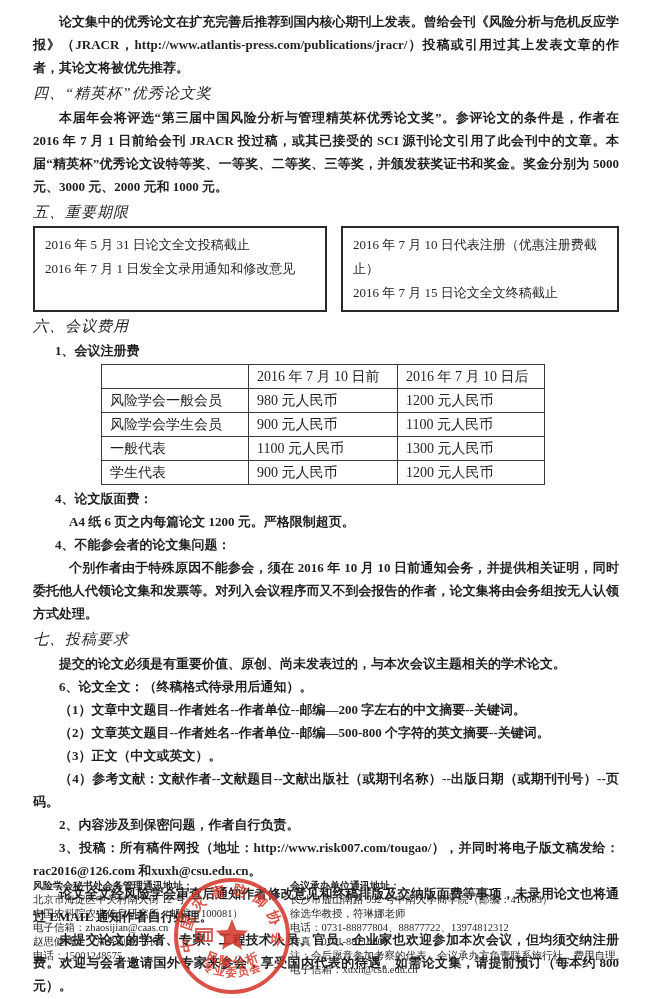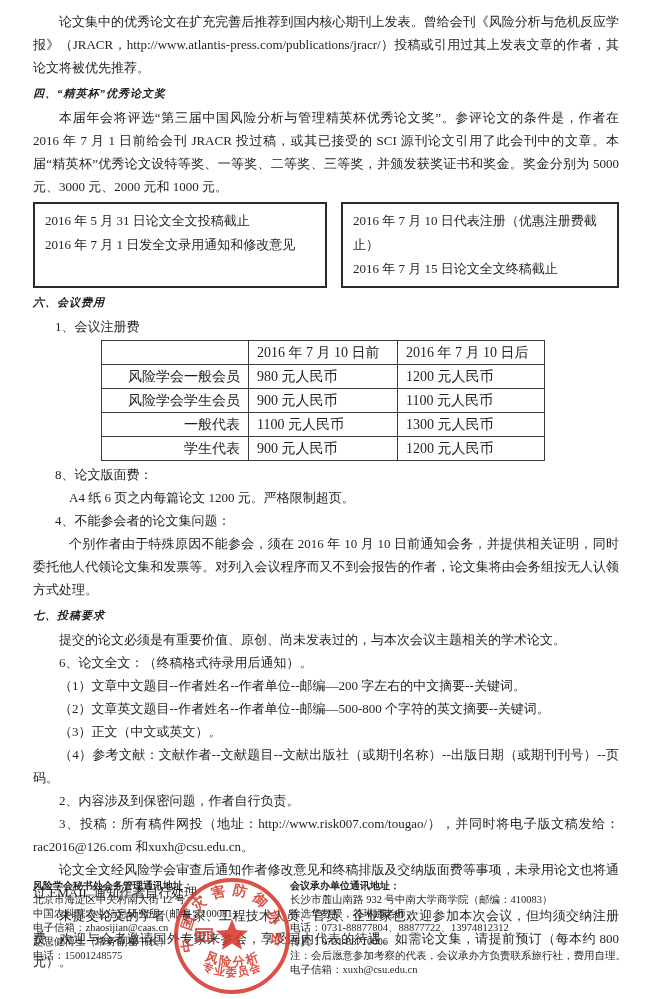--- a/index.html
+++ b/index.html
@@ -8,25 +8,25 @@
     width:650px;height:999px;
     background:#ffffff;
     font-family:"Liberation Serif","DejaVu Serif",serif;
     color:#1f1f1f;
     overflow:hidden;
   }
   .content{
     position:absolute;top:10px;left:33px;width:586px;
     font-size:13px;line-height:23px;
   }
-  p{margin:0;text-align:justify;}
+  p{margin:0;text-align:justify;font-weight:bold;}
   .indent{text-indent:2em;}
   .heading{
-    font-weight:bold;font-style:italic;
-    font-size:11px;line-height:20px;
+    font-weight:normal;font-style:italic;
+    font-size:15px;line-height:20px;
     margin:4px 0 3px 0;
     letter-spacing:1px;
   }
   
   .boxes{display:flex;gap:14px;margin:4px 0 3px 0;}
   .dlbox{
     border:2px solid #2a2a2a;
     padding:5px 10px;line-height:24px;
   }
   .dlbox.left{width:272px;}
@@ -37,21 +37,21 @@
   .indent3{text-indent:36px;}
   table.fees{
     border-collapse:collapse;margin:2px 0 2px 68px;
     font-size:14px;
   }
   table.fees td{
     border:1.5px solid #3a3a3a;
     height:20px;padding:0 8px;
     white-space:nowrap;
   }
-  table.fees td.c1{width:130px;text-align:right;}
+  table.fees td.c1{width:130px;}
   table.fees td.c2{width:132px;}
   table.fees td.c3{width:130px;}
   .sec7line{padding-left:0;text-indent:26px;}
   
   .footer{
     position:absolute;top:878px;left:33px;width:600px;
     font-size:10.5px;line-height:14px;
   }
   .fcol{position:absolute;top:0;}
   .fcol.left{left:0;width:250px;}
@@ -71,20 +71,21 @@
 <body>
 
 <div class="page">
   <div class="content">
 
     <p class="indent">论文集中的优秀论文在扩充完善后推荐到国内核心期刊上发表。曾给会刊《风险分析与危机反应学报》（JRACR，http://www.atlantis-press.com/publications/jracr/）投稿或引用过其上发表文章的作者，其论文将被优先推荐。</p>
 
     <div class="heading">四、“精英杯”优秀论文奖</div>
     <p class="indent">本届年会将评选“第三届中国风险分析与管理精英杯优秀论文奖”。参评论文的条件是，作者在 2016 年 7 月 1 日前给会刊 JRACR 投过稿，或其已接受的 SCI 源刊论文引用了此会刊中的文章。本届“精英杯”优秀论文设特等奖、一等奖、二等奖、三等奖，并颁发获奖证书和奖金。奖金分别为 5000 元、3000 元、2000 元和 1000 元。</p>
 
+    <div class="heading">五、重要期限</div>
     <div class="boxes">
       <div class="dlbox left">
         <div>2016 年 5 月 31 日论文全文投稿截止</div>
         <div>2016 年 7 月 1 日发全文录用通知和修改意见</div>
       </div>
       <div class="dlbox right">
         <div>2016 年 7 月 10 日代表注册（优惠注册费截止）</div>
         <div>2016 年 7 月 15 日论文全文终稿截止</div>
       </div>
     </div>
@@ -115,21 +116,21 @@
           <td class="c3">1300 元人民币</td>
         </tr>
         <tr>
           <td class="c1">学生代表</td>
           <td class="c2">900 元人民币</td>
           <td class="c3">1200 元人民币</td>
         </tr>
       </tbody>
     </table>
 
-    <p class="sub">8、论文版面费：</p>
+    <p class="sub">4、论文版面费：</p>
     <p class="subbody">A4 纸 6 页之内每篇论文 1200 元。严格限制超页。</p>
     <p class="sub">4、不能参会者的论文集问题：</p>
     <p class="indent3">个别作者由于特殊原因不能参会，须在 2016 年 10 月 10 日前通知会务，并提供相关证明，同时委托他人代领论文集和发票等。对列入会议程序而又不到会报告的作者，论文集将由会务组按无人认领方式处理。</p>
 
     <div class="heading">七、投稿要求</div>
     <p class="sec7line">提交的论文必须是有重要价值、原创、尚未发表过的，与本次会议主题相关的学术论文。</p>
     <p class="sec7line">6、论文全文：（终稿格式待录用后通知）。</p>
     <p class="sec7line">（1）文章中文题目--作者姓名--作者单位--邮编—200 字左右的中文摘要--关键词。</p>
     <p class="sec7line">（2）文章英文题目--作者姓名--作者单位--邮编—500-800 个字符的英文摘要--关键词。</p>
     <p class="sec7line">（3）正文（中文或英文）。</p>

